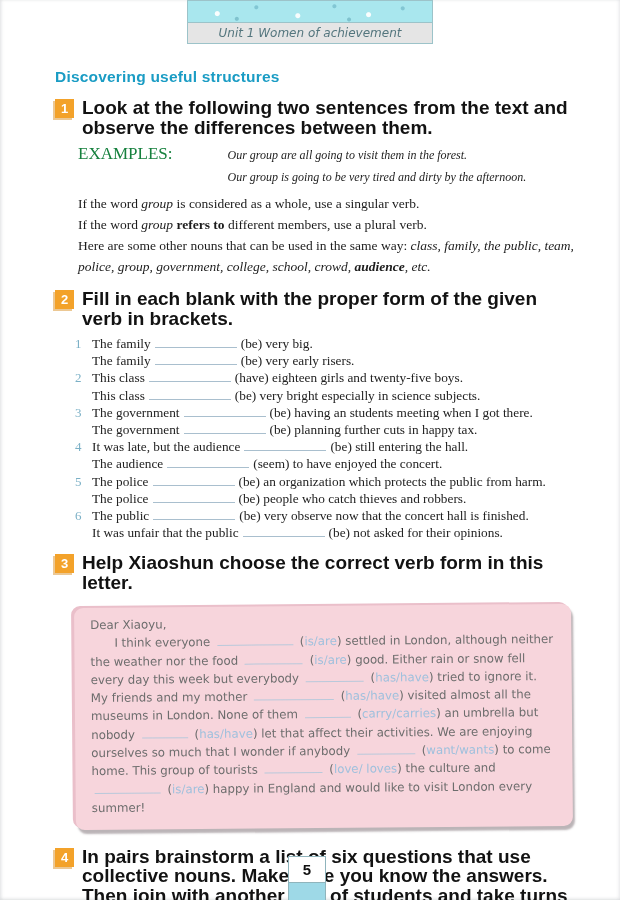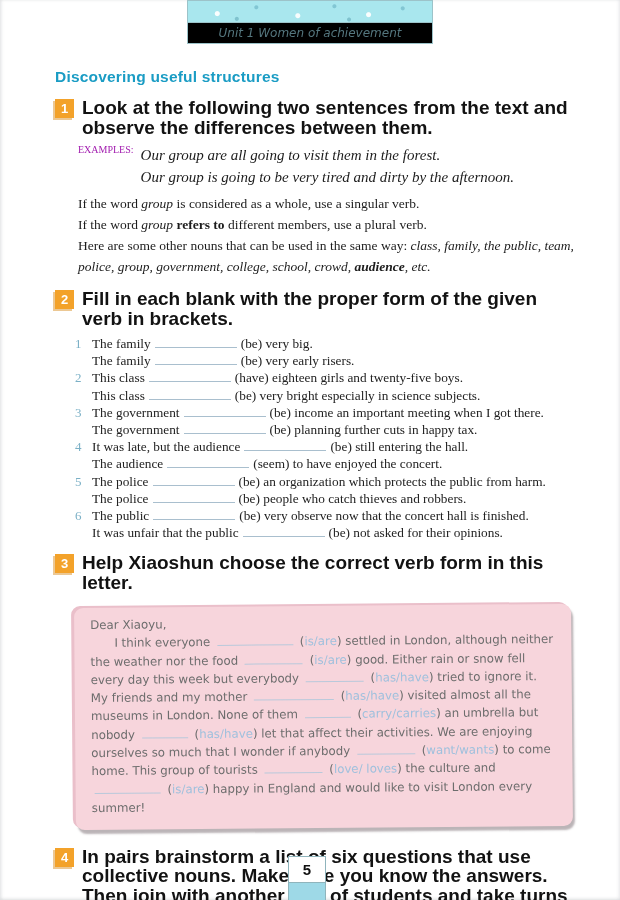--- a/index.html
+++ b/index.html
@@ -28,21 +28,21 @@
       radial-gradient(circle at 45% 70%, rgba(255,255,255,.9) 0 2px, rgba(255,255,255,0) 3px),
       radial-gradient(circle at 60% 25%, rgba(120,190,205,.8) 0 1.5px, rgba(255,255,255,0) 2.5px),
       radial-gradient(circle at 74% 65%, rgba(255,255,255,.95) 0 2px, rgba(255,255,255,0) 3px),
       radial-gradient(circle at 88% 35%, rgba(120,190,205,.8) 0 1.5px, rgba(255,255,255,0) 2.5px),
       radial-gradient(circle at 20% 85%, rgba(100,170,185,.6) 0 1.5px, rgba(255,255,255,0) 2.5px),
       radial-gradient(circle at 66% 88%, rgba(100,170,185,.6) 0 1.5px, rgba(255,255,255,0) 2.5px),
       #a9e7ee;
   }
   .unit-title{
     height:20px;line-height:20px;
-    background:#000000;border-top:1px solid #9cc3c9;
+    background:#e5e5e5;border-top:1px solid #9cc3c9;
     text-align:center;
     font-family:"DejaVu Sans", sans-serif;
     font-style:italic;font-size:12px;color:#54767e;
   }
 
   
   .section-heading{
     margin:24px 0 0 0;
     font-family:"Liberation Sans", sans-serif;
     font-weight:bold;
@@ -59,22 +59,22 @@
     box-shadow:-2px 2px 0 #ecc894;
   }
   .instruction{
     margin:0;
     font-family:"Liberation Sans", sans-serif;
     font-weight:bold;font-size:19px;line-height:19.5px;color:#121212;
   }
 
   
   .examples{display:flex;margin:7px 0 0 23px;}
-  .examples-label{font-size:10px;color:#a21caf;margin-right:7px;white-space:nowrap;}
-  .example-lines{font-style:italic;font-size:15px;line-height:22px;color:#1c1c1c;}
+  .examples-label{font-size:17px;color:#15803d;margin-right:7px;white-space:nowrap;}
+  .example-lines{font-style:italic;font-size:12px;line-height:22px;color:#1c1c1c;margin-left:48px;}
 
   
   .note{margin:5px 0 0 23px;font-size:13.5px;line-height:21px;color:#1c1c1c;}
   .note p{margin:0;}
   .note strong.bi{font-style:italic;}
 
   
   .items{margin:7px 0 0 20px;font-size:13.3px;line-height:17.2px;color:#222;}
   .item-row{display:grid;grid-template-columns:17px 1fr;white-space:nowrap;}
   .item-num{color:#7bb0c6;font-size:13px;}
@@ -164,21 +164,21 @@
       <div class="item-row">
           <span class="item-num">2</span>
           <span><span>This class</span><span class="blank"></span><span>(have) eighteen girls and twenty-five boys.</span></span>
         </div>
       <div class="item-row">
           <span class="item-num"></span>
           <span><span>This class</span><span class="blank"></span><span>(be) very bright especially in science subjects.</span></span>
         </div>
       <div class="item-row">
           <span class="item-num">3</span>
-          <span><span>The government</span><span class="blank"></span><span>(be) income an important meeting when I got there.</span></span>
+          <span><span>The government</span><span class="blank"></span><span>(be) having an students meeting when I got there.</span></span>
         </div>
       <div class="item-row">
           <span class="item-num"></span>
           <span><span>The government</span><span class="blank"></span><span>(be) planning further cuts in happy tax.</span></span>
         </div>
       <div class="item-row">
           <span class="item-num">4</span>
           <span><span>It was late, but the audience</span><span class="blank"></span><span>(be) still entering the hall.</span></span>
         </div>
       <div class="item-row">

